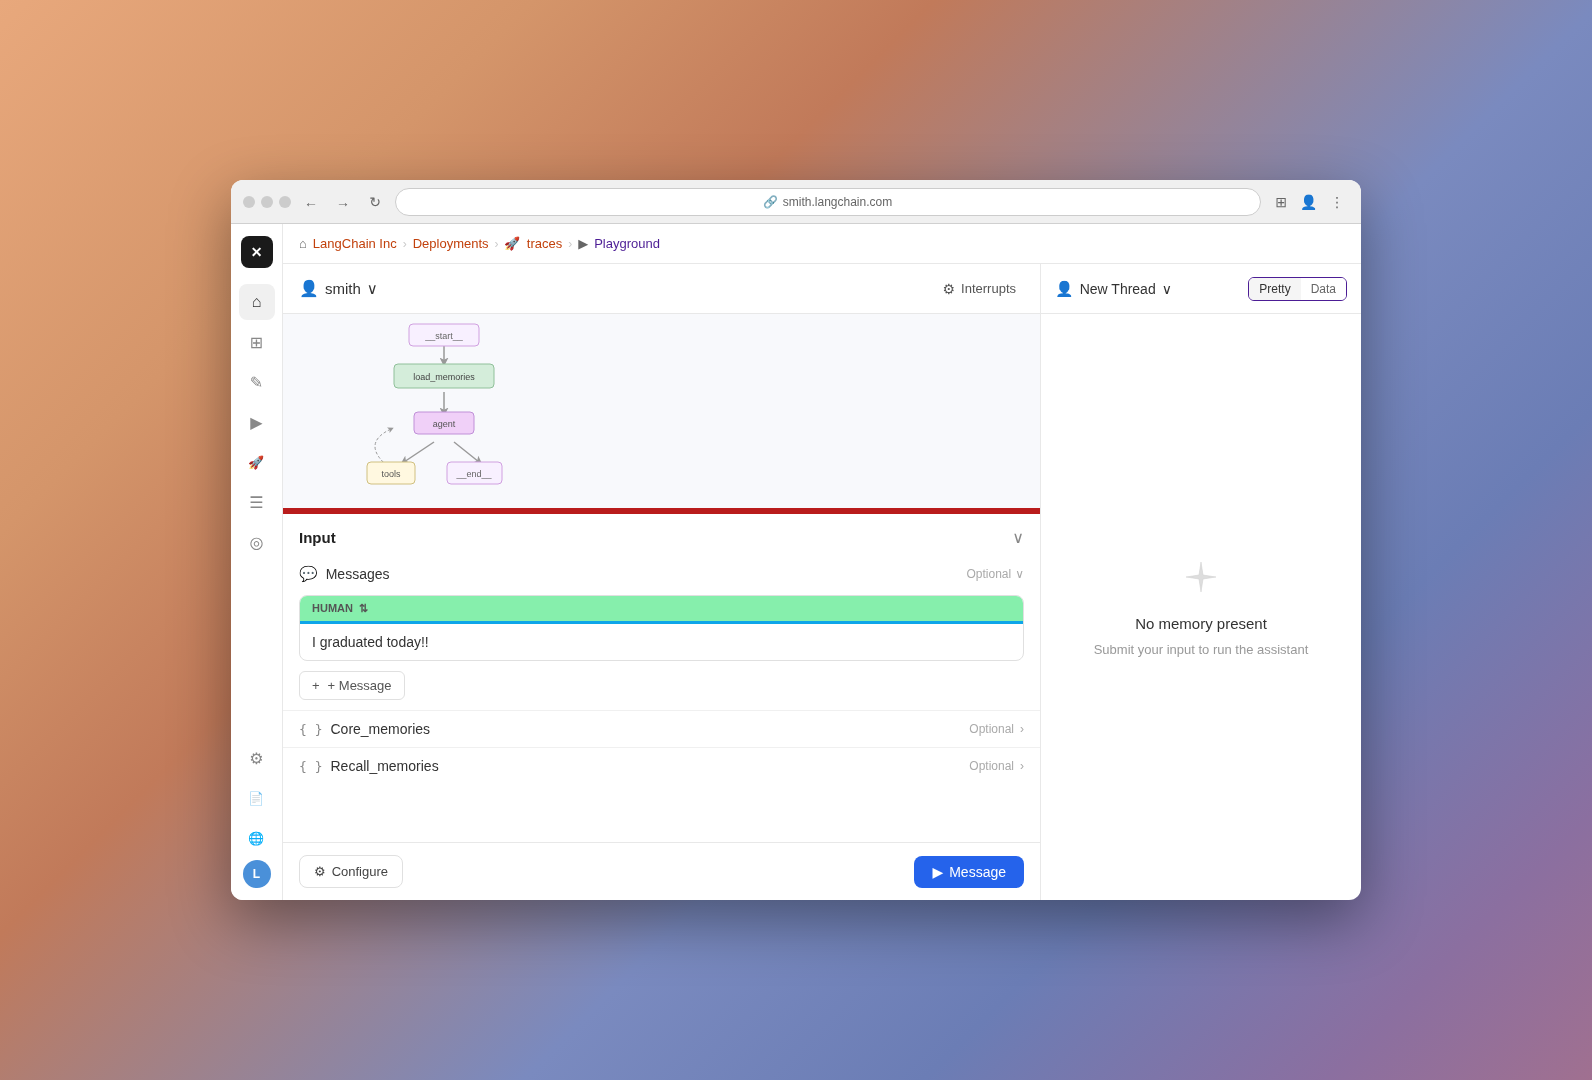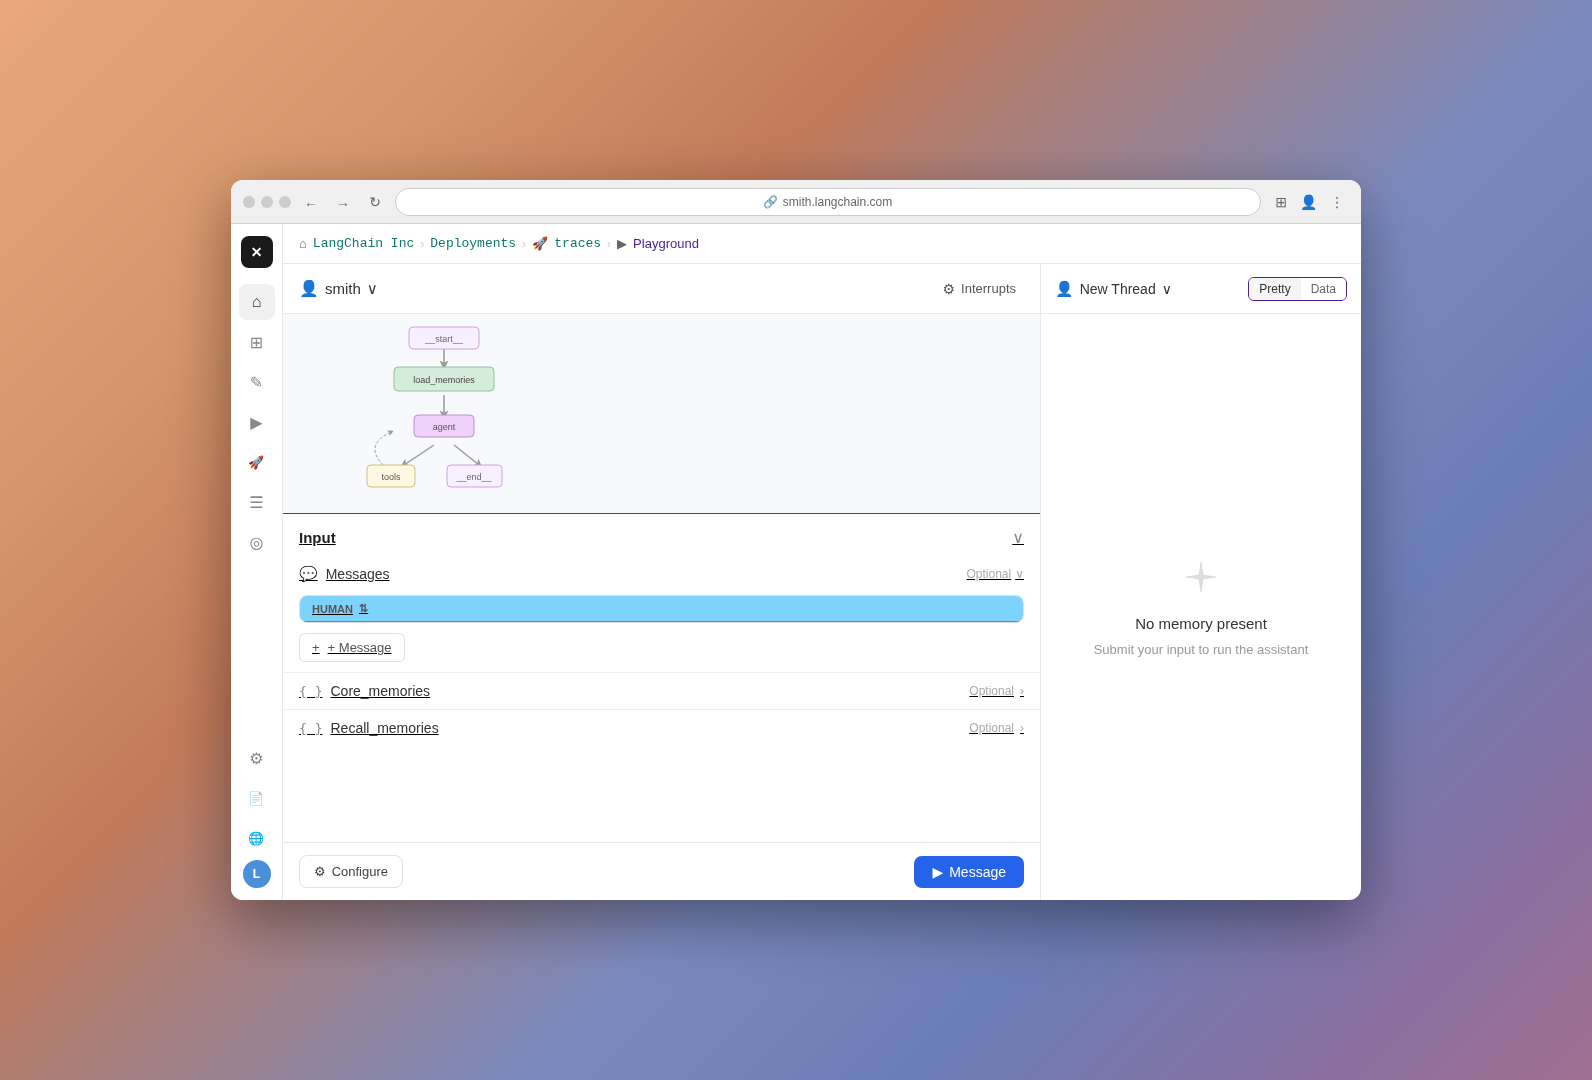--- a/index.html
+++ b/index.html
@@ -137,22 +137,21 @@
       padding: 0 16px;
       gap: 6px;
       border-bottom: 1px solid #e8e8e8;
       font-size: 13px;
       color: #666;
       flex-shrink: 0;
     }
     .breadcrumb-item {
       display: flex; align-items: center; gap: 4px;
       cursor: pointer;
-      color: #0f766e;
-      font-family: Liberation Mono, monospace;
+      color: #c2410c;
     }
     .breadcrumb-sep { color: #ccc; font-size: 12px; }
     .breadcrumb-current { color: #4c1d95; font-weight: 500; }
 
     
     .split-pane {
       display: flex;
       flex: 1;
       overflow: hidden;
     }
@@ -198,34 +197,33 @@
 
     
     .graph-area {
       height: 200px;
       background: #f8f9fc;
       display: flex;
       align-items: center;
       justify-content: flex-start;
       padding: 16px;
       flex-shrink: 0;
-      border-bottom: 1px solid #b91c1c;
+      border-bottom: 6px solid #b91c1c;
     }
 
     
     .graph-svg-container {
       margin-left: 20px;
     }
 
     
     .input-section {
       flex: 1;
       overflow-y: auto;
       background: #fff;
-      text-decoration: underline;
     }
     .input-header {
       display: flex;
       align-items: center;
       justify-content: space-between;
       padding: 14px 16px 10px;
     }
     .input-title {
       font-size: 15px;
       font-weight: 600;
@@ -262,24 +260,23 @@
 
     .message-box {
       margin: 4px 16px;
       border: 1px solid #e0e0e0;
       border-radius: 8px;
       overflow: hidden;
       background: #fff;
     }
     .message-type-bar {
       display: flex;
-      align-items: center;
       padding: 6px 12px;
-      background: #7dd3fc;
-      border-bottom: 1px solid #0ea5e9;
+      background: #86efac;
+      border-bottom: 3px solid #0ea5e9;
       font-size: 11px;
       font-weight: 600;
       color: #555;
       gap: 6px;
     }
     .message-content {
       padding: 10px 12px;
       font-size: 14px;
       color: #333;
     }
@@ -575,20 +572,21 @@
                 <span>Optional</span>
                 <span>∨</span>
               </div>
             </div>
 
             <div class="message-box">
               <div class="message-type-bar">
                 <span>HUMAN</span>
                 <span style="cursor:pointer;">⇅</span>
               </div>
+              <div class="message-content" contenteditable="true" style="">I graduated today!!</div>
             </div>
 
             <button class="add-message-btn">
               <span>+</span>
               <span style="margin-left:2px;">+ Message</span>
             </button>
 
             <div class="field-row">
               <div class="field-label">
                 <span class="field-icon">{ }</span>

